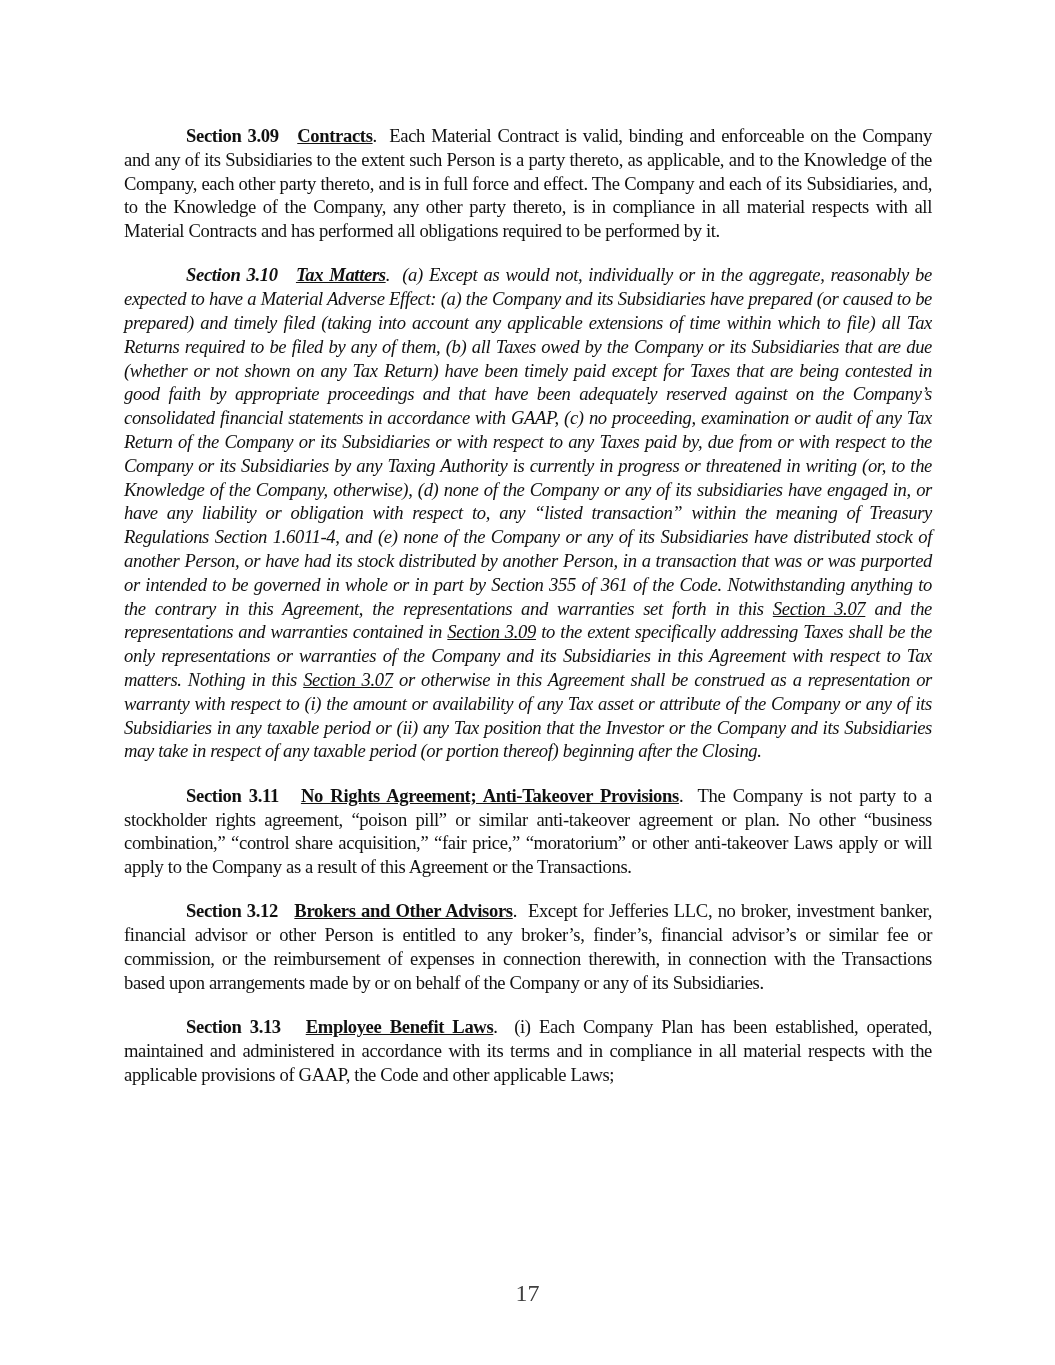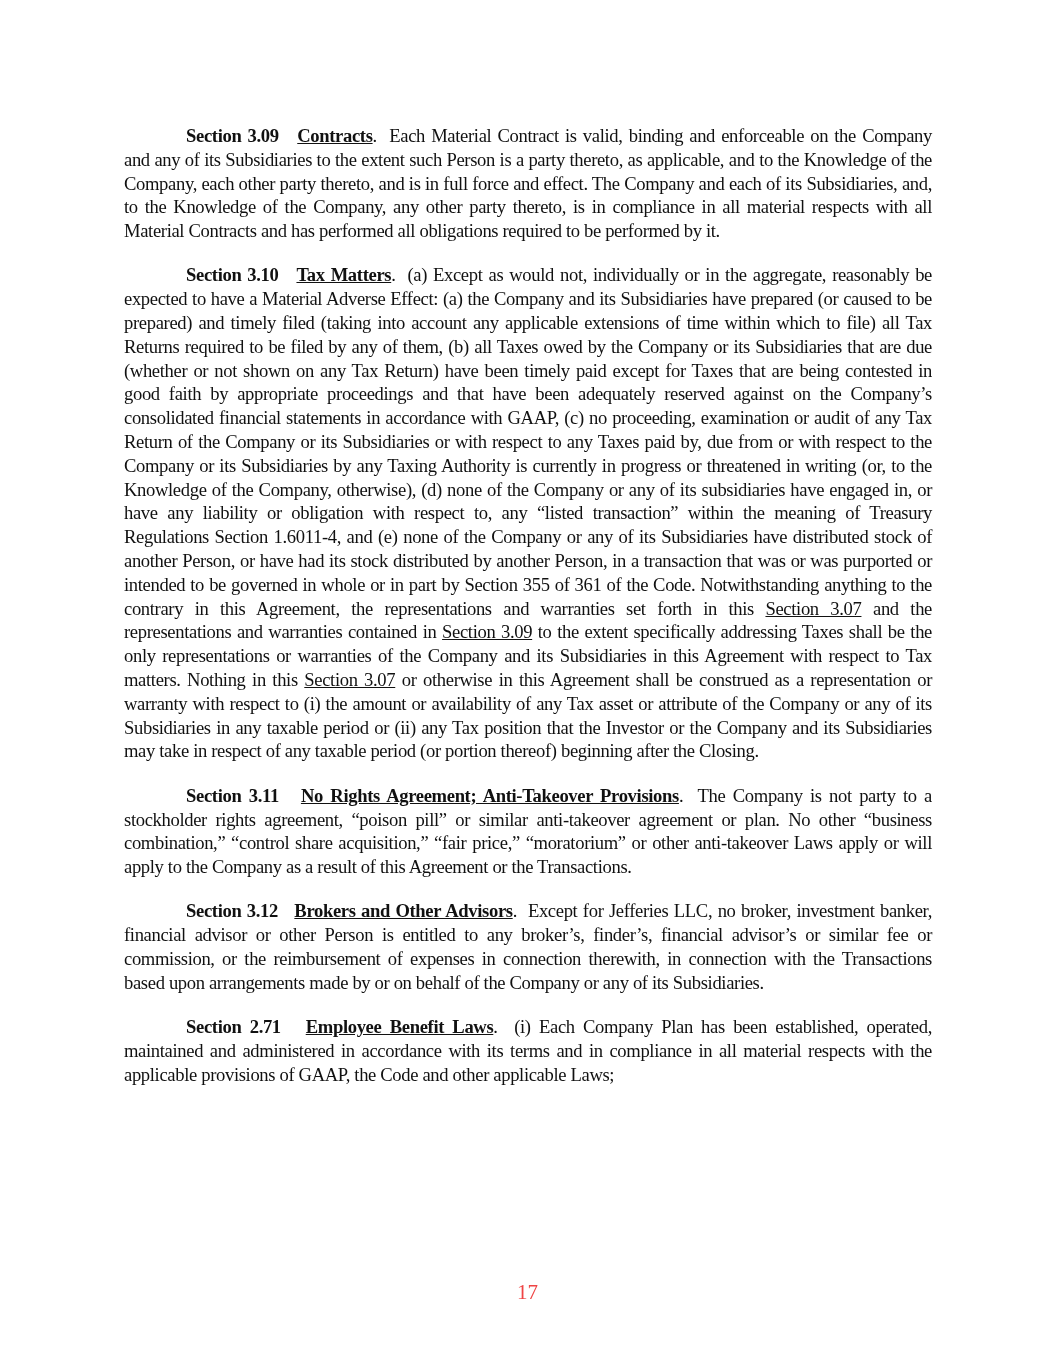--- a/index.html
+++ b/index.html
@@ -9,32 +9,32 @@
     font-family: "Liberation Serif", serif; font-size: 18.6px; line-height: 23.8px;
     color: #111111; text-align: justify;
     font-stretch: condensed;
   }
   .para { margin: 0 0 20.5px 0; text-indent: 62px; }
   .sec-num { font-weight: bold; }
   .sec-title { font-weight: bold; text-decoration: underline; }
   .xref { text-decoration: underline; }
   .page-number {
     position: absolute; left: 0; width: 1055px; top: 1280px; text-align: center;
-    font-family: "Liberation Serif", serif; font-size: 21px; color: #ef4444;
+    font-family: "Liberation Serif", serif; font-size: 24px; color: #404040;
   }
   #p309 { letter-spacing: -0.35px; }
-  #p310 { letter-spacing: -0.35px; }
+  #p310 { letter-spacing: -0.35px; font-style: italic; }
   #p311 { letter-spacing: -0.35px; }
   #p312 { letter-spacing: -0.35px; }
   #p313 { letter-spacing: -0.35px; }
 </style>
 </head>
 <body>
 
 <div class="page">
   <p class="para" id="p309"><span class="sec-num">Section 3.09</span>&nbsp;&nbsp;&nbsp;<span class="sec-title">Contracts</span>.&nbsp; <span>Each Material Contract is valid, binding and enforceable on the Company and any of its Subsidiaries to the extent such Person is a party thereto, as applicable, and to the Knowledge of the Company, each other party thereto, and is in full force and effect. The Company and each of its Subsidiaries, and, to the Knowledge of the Company, any other party thereto, is in compliance in all material respects with all Material Contracts and has performed all obligations required to be performed by it.</span></p>
   <p class="para" id="p310"><span class="sec-num">Section 3.10</span>&nbsp;&nbsp;&nbsp;<span class="sec-title">Tax Matters</span>.&nbsp; <span>(a) Except as would not, individually or in the aggregate, reasonably be expected to have a Material Adverse Effect: (a) the Company and its Subsidiaries have prepared (or caused to be prepared) and timely filed (taking into account any applicable extensions of time within which to file) all Tax Returns required to be filed by any of them, (b) all Taxes owed by the Company or its Subsidiaries that are due (whether or not shown on any Tax Return) have been timely paid except for Taxes that are being contested in good faith by appropriate proceedings and that have been adequately reserved against on the Company’s consolidated financial statements in accordance with GAAP, (c) no proceeding, examination or audit of any Tax Return of the Company or its Subsidiaries or with respect to any Taxes paid by, due from or with respect to the Company or its Subsidiaries by any Taxing Authority is currently in progress or threatened in writing (or, to the Knowledge of the Company, otherwise), (d) none of the Company or any of its subsidiaries have engaged in, or have any liability or obligation with respect to, any “listed transaction” within the meaning of Treasury Regulations Section 1.6011-4, and (e) none of the Company or any of its Subsidiaries have distributed stock of another Person, or have had its stock distributed by another Person, in a transaction that was or was purported or intended to be governed in whole or in part by Section 355 of 361 of the Code. Notwithstanding anything to the contrary in this Agreement, the representations and warranties set forth in this </span><span class="xref">Section 3.07</span><span> and the representations and warranties contained in </span><span class="xref">Section 3.09</span><span> to the extent specifically addressing Taxes shall be the only representations or warranties of the Company and its Subsidiaries in this Agreement with respect to Tax matters. Nothing in this </span><span class="xref">Section 3.07</span><span> or otherwise in this Agreement shall be construed as a representation or warranty with respect to (i) the amount or availability of any Tax asset or attribute of the Company or any of its Subsidiaries in any taxable period or (ii) any Tax position that the Investor or the Company and its Subsidiaries may take in respect of any taxable period (or portion thereof) beginning after the Closing.</span></p>
   <p class="para" id="p311"><span class="sec-num">Section 3.11</span>&nbsp;&nbsp;&nbsp;<span class="sec-title">No Rights Agreement; Anti-Takeover Provisions</span>.&nbsp; <span>The Company is not party to a stockholder rights agreement, “poison pill” or similar anti-takeover agreement or plan. No other “business combination,” “control share acquisition,” “fair price,” “moratorium” or other anti-takeover Laws apply or will apply to the Company as a result of this Agreement or the Transactions.</span></p>
   <p class="para" id="p312"><span class="sec-num">Section 3.12</span>&nbsp;&nbsp;&nbsp;<span class="sec-title">Brokers and Other Advisors</span>.&nbsp; <span>Except for Jefferies LLC, no broker, investment banker, financial advisor or other Person is entitled to any broker’s, finder’s, financial advisor’s or similar fee or commission, or the reimbursement of expenses in connection therewith, in connection with the Transactions based upon arrangements made by or on behalf of the Company or any of its Subsidiaries.</span></p>
-  <p class="para" id="p313"><span class="sec-num">Section 2.71</span>&nbsp;&nbsp;&nbsp;<span class="sec-title">Employee Benefit Laws</span>.&nbsp; <span>(i) Each Company Plan has been established, operated, maintained and administered in accordance with its terms and in compliance in all material respects with the applicable provisions of GAAP, the Code and other applicable Laws;</span></p>
+  <p class="para" id="p313"><span class="sec-num">Section 3.13</span>&nbsp;&nbsp;&nbsp;<span class="sec-title">Employee Benefit Laws</span>.&nbsp; <span>(i) Each Company Plan has been established, operated, maintained and administered in accordance with its terms and in compliance in all material respects with the applicable provisions of GAAP, the Code and other applicable Laws;</span></p>
 </div>
 
 <div class="page-number">17</div>
 
 </body></html>

